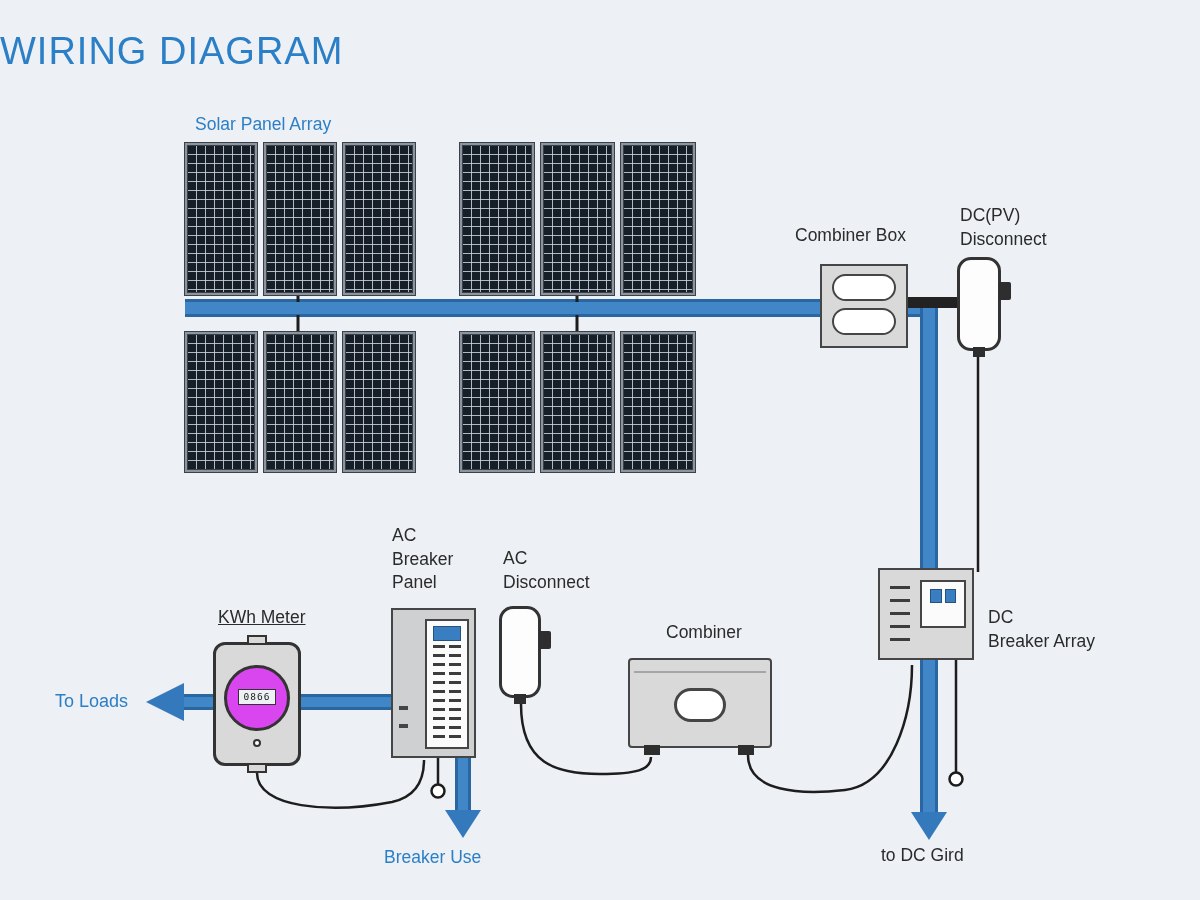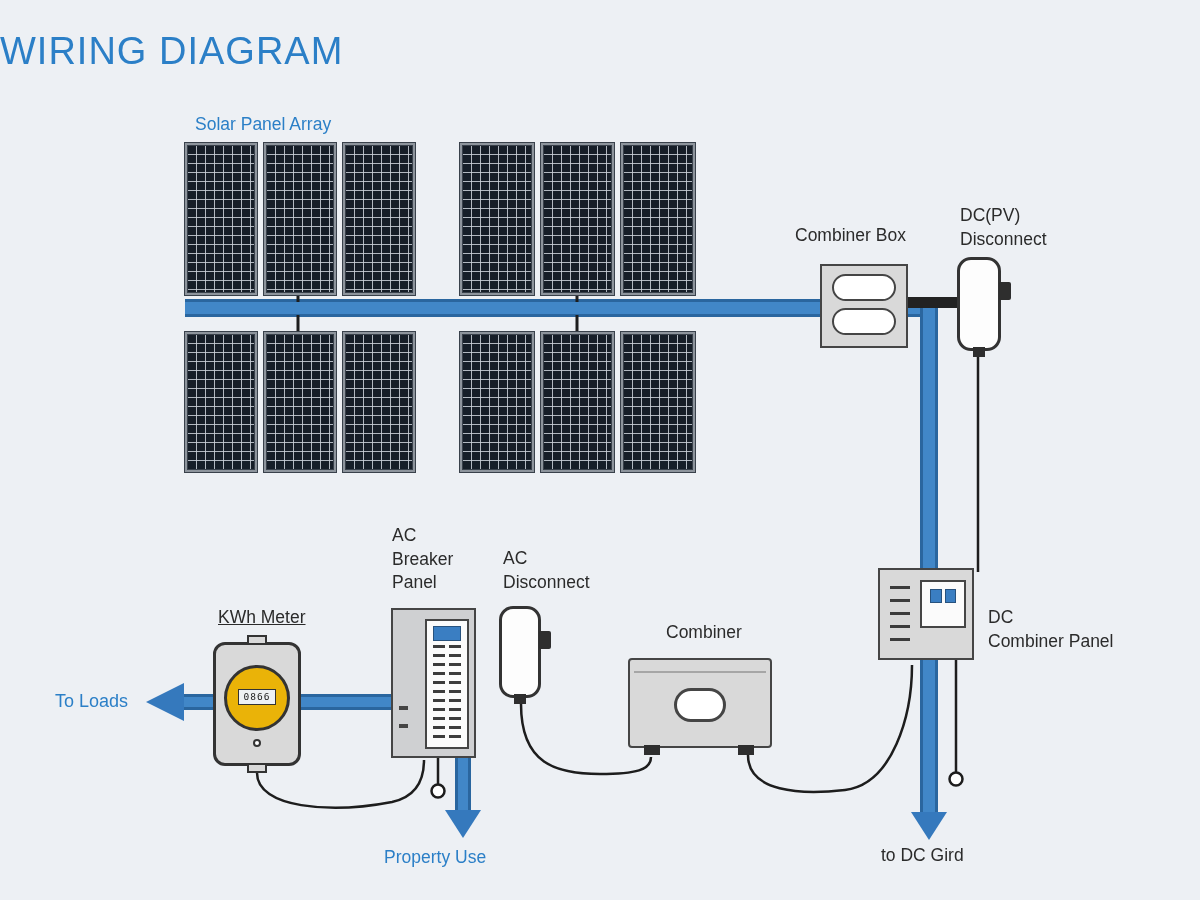--- a/index.html
+++ b/index.html
@@ -64,21 +64,21 @@
   .ac-breaker .door { position: absolute; left: 32px; top: 9px; width: 44px; height: 130px; background: #fbfbfb; border: 2px solid #454545; }
   .ac-breaker .adisp { width: 28px; height: 15px; margin: 5px auto 4px; background: #3a7ec2; border: 1px solid #27527e; }
   .ac-breaker .rows { margin: 0 auto; width: 28px; height: 98px;
       background-image:
         linear-gradient(to right, transparent 0 12px, #fbfbfb 12px 16px, transparent 16px 28px),
         repeating-linear-gradient(to bottom, #3c3c3c 0 3px, transparent 3px 9px); }
 
   .kwh { left: 213px; top: 642px; width: 88px; height: 124px; background: var(--component-gray,#d9d9d9); border: 3px solid #333; border-radius: 12px; }
   .kwh .tab { position: absolute; left: 50%; transform: translateX(-50%); width: 20px; height: 10px; background: #d9d9d9; border: 2.5px solid #333; }
   .kwh .tab.t { top: -10px; }  .kwh .tab.b { bottom: -10px; }
-  .kwh .dial { position: absolute; left: 50%; transform: translateX(-50%); top: 20px; width: 66px; height: 66px; background: #eab308; border: 3px solid #333; border-radius: 50%; }
+  .kwh .dial { position: absolute; left: 50%; transform: translateX(-50%); top: 20px; width: 66px; height: 66px; background: #d946ef; border: 3px solid #333; border-radius: 50%; }
   .kwh .read { margin: 21px auto 0; width: 38px; height: 16px; background: #eef1f3; border: 1.5px solid #333;
                font-family: "DejaVu Sans Mono", monospace; font-size: 9.5px; line-height: 13px; text-align: center; letter-spacing: 1px; color: #222; }
   .kwh .screw { position: absolute; left: 50%; transform: translateX(-50%); top: 94px; width: 8px; height: 8px; border: 2px solid #333; border-radius: 50%; background: #fff; }
 
   svg.wires { position: absolute; left: 0; top: 0; z-index: 1; pointer-events: none; }
 </style>
 </head>
 <body>
 
 <div class="stage">
@@ -181,25 +181,25 @@
       <div class="read">0866</div>
     </div>
     <div class="screw"></div>
   </div>
 
   <div class="lbl blue" style="left:183px; top:113px;margin-left:12px;">Solar Panel Array</div>
   <div class="lbl" style="left:795px; top:216px;margin-top:8px;">Combiner Box</div>
   <div class="lbl" style="left:960px; top:204px;">DC(PV)
 Disconnect</div>
   <div class="lbl" style="left:988px; top:606px;">DC
-Combiner Panel</div>
+Breaker Array</div>
   <div class="lbl" style="left:666px; top:621px;">Combiner</div>
   <div class="lbl" style="left:392px; top:524px;">AC
 Breaker
 Panel</div>
   <div class="lbl" style="left:503px; top:547px;">AC
 Disconnect</div>
   <div class="lbl" style="left:218px; top:606px;text-decoration:underline;">KWh Meter</div>
   <div class="lbl blue big" style="left:55px; top:689px;">To Loads</div>
-  <div class="lbl blue" style="left:384px; top:846px;">Property Use</div>
+  <div class="lbl blue" style="left:384px; top:846px;">Breaker Use</div>
   <div class="lbl" style="left:881px; top:844px;">to DC Gird</div>
 
 </div>
 
 </body></html>

